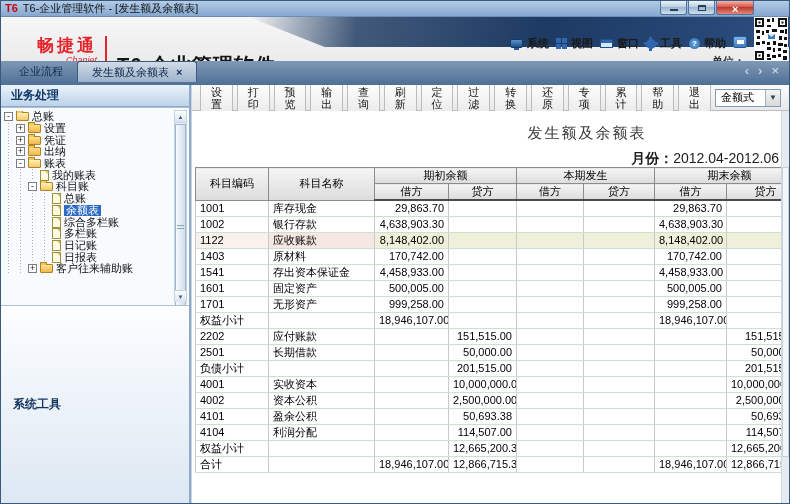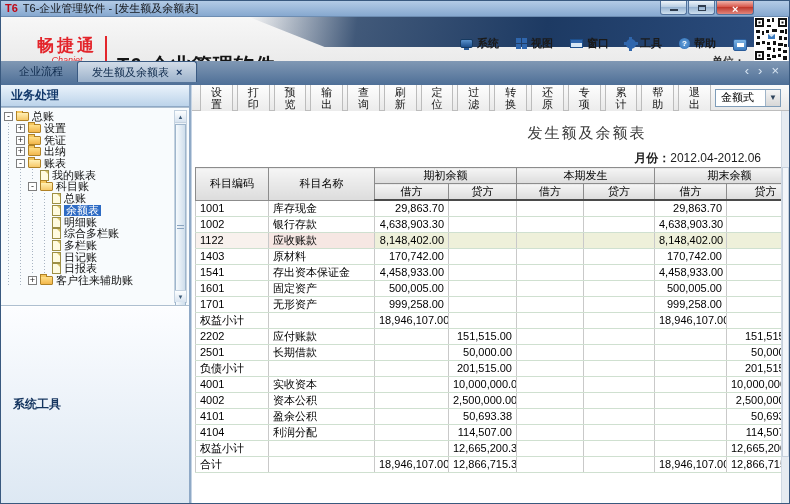--- a/index.html
+++ b/index.html
@@ -16,27 +16,27 @@
   .wb i { display:block; }
   .wb.min i { width:8px; height:2px; background:#2e3c4e; margin-top:4px; }
   .wb.max i { width:8px; height:6px; border:1px solid #2e3c4e; border-top-width:2px; background:transparent; }
   .wb.close { width:38px; background:linear-gradient(#f0b4ab,#d8574b 45%,#c03a2e 50%,#e0867d); }
   .wb.close i::before { content:"×"; color:#fff; font-weight:bold; font-size:11px; line-height:10px; }
 
   
   .header { height:44px; flex:none; position:relative; background:linear-gradient(#f7f7f7,#ebebeb); overflow:hidden; }
   .swoosh { position:absolute; top:0; right:0; width:540px; height:30px; background:linear-gradient(97deg, rgba(34,62,100,0) 0%, rgba(34,62,100,.85) 20%, #1d3a63 55%, #2c4e80 100%); clip-path:polygon(0 0,100% 0,100% 100%,14% 100%); }
   .logo { position:absolute; left:36px; top:5px; display:flex; align-items:center; }
-  .brand-block { text-align:center; }
+  .brand-block { text-align:right; }
   .brand { font-size:17px; font-weight:bold; color:#e3252b; letter-spacing:3px; line-height:18px; }
   .brand-sub { font-size:9px; font-style:italic; color:#e3252b; line-height:10px; }
   .logo-divider { width:2px; height:30px; background:#e3252b; margin:0 10px 0 8px; }
   .product { font-size:20px; font-weight:bold; color:#141414; letter-spacing:1px;margin-top:30px; }
   .header-right { position:absolute; right:42px; top:19px; display:flex; flex-direction:column; align-items:flex-end; }
-  .menus { display:flex; gap:17px; align-items:flex-end; }
+  .menus { display:flex; gap:7px; align-items:flex-start; }
   .menu-item { display:flex; align-items:center; gap:4px; font-size:11px; font-weight:bold; color:#1a1a1a; cursor:default; }
   .mi { display:inline-block; position:relative; }
   .monitor-icon { width:13px; height:9px; border-radius:2px; background:linear-gradient(#5a92cc,#1d4f8c); border:1px solid #163a61; }
   .monitor-icon::after { content:""; position:absolute; left:3px; bottom:-3px; width:5px; height:2px; background:#2c5d99; }
   .view-grid-icon { width:5px; height:5px; background:#2f66ad; box-shadow:6px 0 0 #2f66ad, 0 6px 0 #2f66ad, 6px 6px 0 #2f66ad; margin:-3px 6px 3px 0; }
   .window-icon { width:13px; height:9px; border:1px solid #1d4f8c; background:linear-gradient(#2f66ad 0 3px,#d6e6f5 3px); }
   .gear-icon { width:10px; height:10px; border-radius:50%; background:radial-gradient(circle,#eef4fb 0 1.5px,#2f66ad 1.6px); }
   .gear-icon::before { content:""; position:absolute; left:3px; top:-2px; width:3px; height:14px; background:#2f66ad; }
   .gear-icon::after { content:""; position:absolute; left:-2px; top:3px; width:14px; height:3px; background:#2f66ad; }
   .help-icon { width:11px; height:11px; border-radius:50%; background:radial-gradient(#6aa6dd,#2a6bb5); color:#fff; font-size:8px; font-weight:bold; text-align:center; line-height:11px; }
@@ -78,21 +78,21 @@
   .side-bar-btn:last-child { flex:1; border-bottom:none; }
 
   
   .content { flex:1; min-width:0; display:flex; flex-direction:column; background:#fff; border-left:1px solid #c6d4e4; }
   .toolbar { height:26px; flex:none; display:flex; align-items:center; gap:4px; padding:0 8px; background:linear-gradient(#fbfbfb,#e8e8e8); border-bottom:1px solid #bdbdbd; }
   .tb-btn { font-size:11px; color:#141414; background:linear-gradient(#fefefe,#ebebeb); border:1px solid #bcbcbc; border-radius:2px; padding:2px 5px; line-height:12px; font-family:inherit; }
   .select { margin-left:auto; width:68px; height:18px; border:1px solid #7f9db9; background:#fff; display:flex; align-items:center; font-size:11px; padding-left:5px; }
   .sel-arrow { margin-left:auto; width:15px; height:16px; background:linear-gradient(#f5f5f5,#d7d7d7); border-left:1px solid #9fb4c8; text-align:center; font-size:8px; line-height:16px; color:#2f445c; }
   .report { flex:1; position:relative; overflow:hidden; background:#fff; }
   .report-title { position:absolute; top:13px; left:395px; transform:translateX(-50%); font-size:15px; color:#3a3a3a; letter-spacing:2px; }
-  .report-period { position:absolute; top:39px; right:28px; font-size:12px; color:#1c1c1c; }
+  .report-period { position:absolute; top:39px; right:10px; font-size:14px; color:#1c1c1c; }
   .report-period .plabel { font-weight:bold; }
   .grid { position:absolute; left:3px; top:56px; width:609px; table-layout:fixed; border-collapse:collapse; font-size:11px; border:1px solid #6f6f6f; }
   .grid th { border:1px solid #8c8c8c; background:linear-gradient(#f5f5f5,#dcdcdc); font-weight:normal; color:#000; height:14px; padding:0 2px; font-size:11px; }
   .grid thead tr:last-child th { border-bottom:2px solid #4a4a4a; }
   .grid td { border-left:1px solid #c9c9c9; border-right:1px solid #c9c9c9; border-bottom:1px solid #cfe0d0; height:14px; padding:0 4px; overflow:hidden; white-space:nowrap; color:#000; }
   .grid td.num { text-align:right; }
   .grid tr.hl td { background:#eef0da; }
   .grid tr.hl td.code { background:#f8f1ed;margin-left:12px; }
   .grid tr.hl td.name { background:#f6e7e3; }
   .report-vscroll { position:absolute; right:0; top:0; bottom:0; width:8px; background:#e6ebf1; border-left:1px solid #cfd8e2; }
@@ -286,28 +286,20 @@
               <span class="guide"></span>
               <span class="ico-file"></span>
               <span class="tree-label">余额表</span>
             </div>
             <div class="tree-item">
               <span class="guide"></span>
               <span class="guide"></span>
               <span class="guide"></span>
               <span class="guide"></span>
               <span class="ico-file"></span>
-              <span class="tree-label">明细账</span>
-            </div>
-            <div class="tree-item">
-              <span class="guide"></span>
-              <span class="guide"></span>
-              <span class="guide"></span>
-              <span class="guide"></span>
-              <span class="ico-file"></span>
               <span class="tree-label">综合多栏账</span>
             </div>
             <div class="tree-item">
               <span class="guide"></span>
               <span class="guide"></span>
               <span class="guide"></span>
               <span class="guide"></span>
               <span class="ico-file"></span>
               <span class="tree-label">多栏账</span>
             </div>

